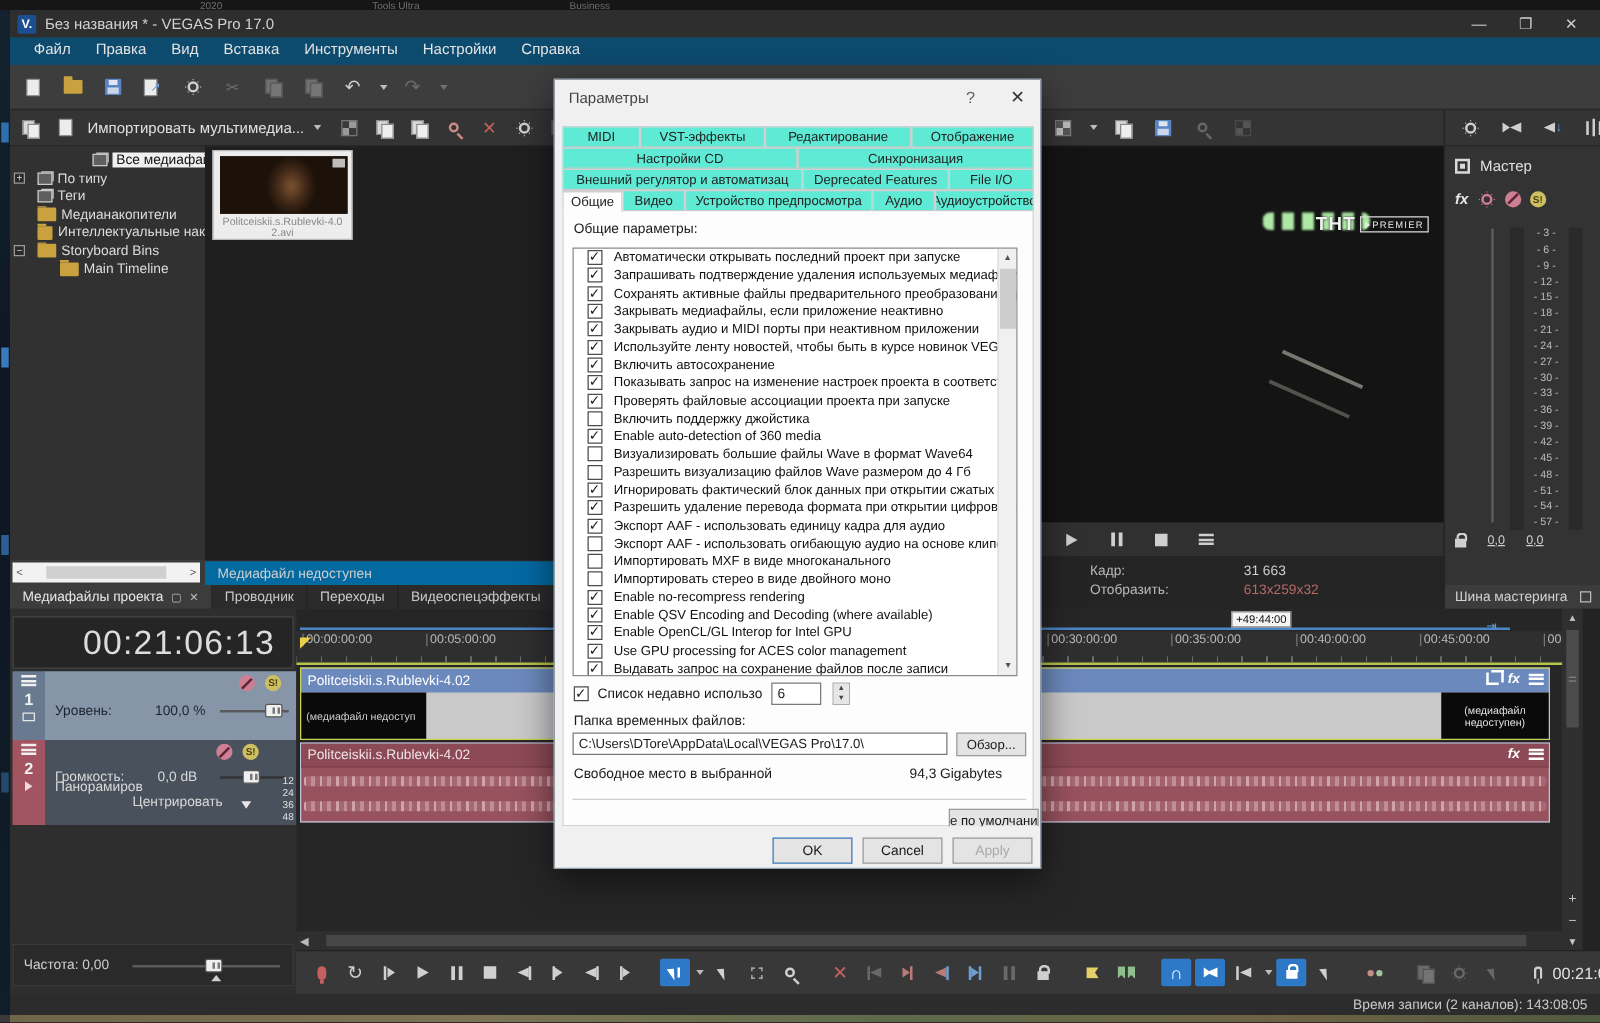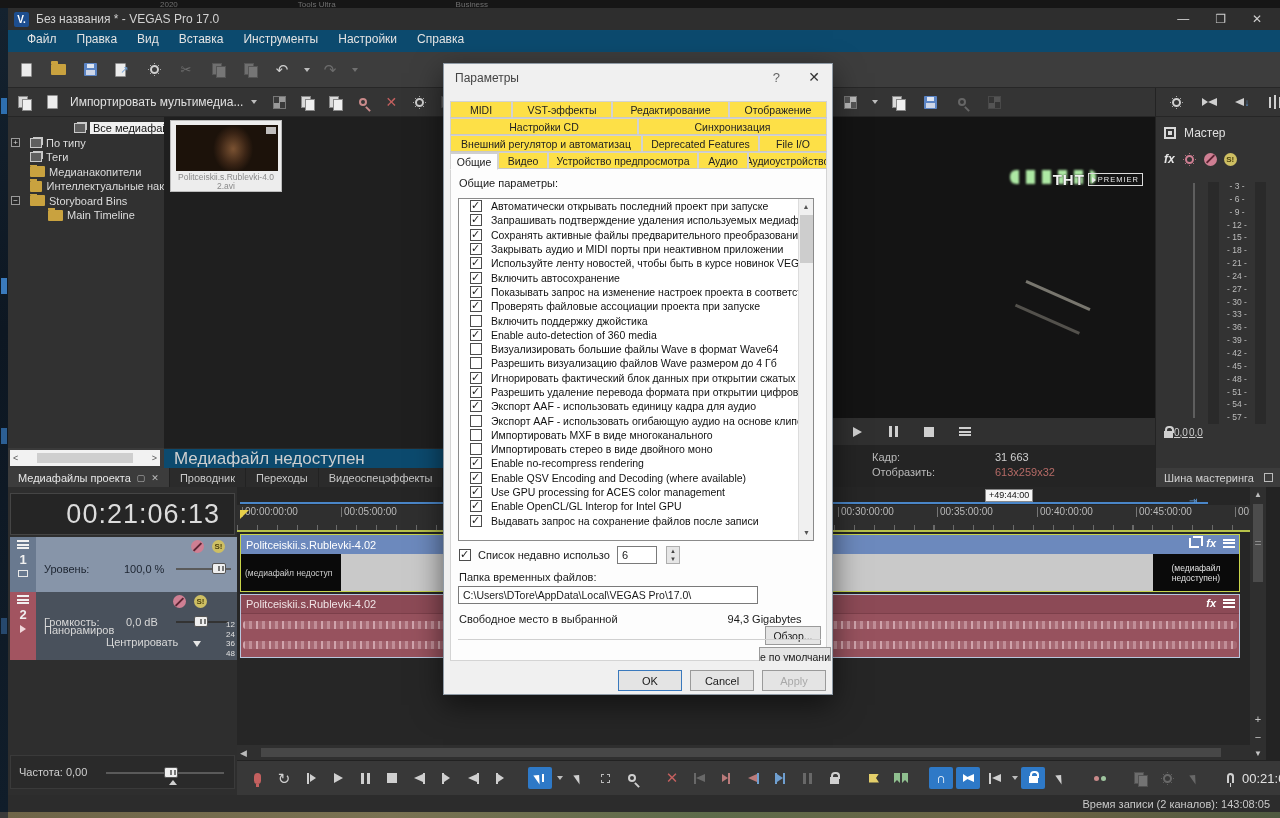--- a/index.html
+++ b/index.html
@@ -69,21 +69,21 @@
   .trow{display:flex;align-items:center;height:14.5px;gap:4px;padding-left:22px;color:#dcdcdc;font-size:11px;white-space:nowrap;overflow:hidden;}
   .trow .pm{position:absolute;left:3px;width:9px;height:9px;border:1px solid #9a9a9a;background:#2a2a2a;color:#ddd;font-size:8px;line-height:7px;text-align:center;}
   .i-bins{width:12px;height:10px;border:1px solid #c9c9c9;background:#5f5f5f;box-shadow:2px -2px 0 -1px #c9c9c9;flex:none;}
   .trow.sel .lbl{background:#f0f0f0;color:#111;padding:0 3px;}
   #thumbwrap{left:164px;top:117px;width:296px;height:331px;background:#1f1f1f;}
   #thumbcard{position:absolute;left:6px;top:3px;width:112px;height:72px;background:#ededed;border:1px solid #bbb;}
   #thumbimg{position:absolute;left:5px;top:4px;width:102px;height:46px;
     background:radial-gradient(20px 24px at 56% 52%,#7a5232,#3a2415 65%,#1c120a),linear-gradient(#33200f,#140c06);}
   #thumbimg::after{content:"";position:absolute;right:2px;top:2px;width:10px;height:7px;background:#ddd;opacity:.85;}
   .thumbcap{position:absolute;left:0;right:0;text-align:center;font-size:8.5px;color:#8a8a8a;line-height:9px;}
-  #media-status{left:164px;top:448px;width:296px;height:20px;background:#0c4a6e;color:#cfcfcf;font-size:17px;display:flex;align-items:center;padding-left:10px;border-top:1px solid #2a2a2a;}
+  #media-status{left:164px;top:448px;width:296px;height:20px;background:#0369a1;color:#cfcfcf;font-size:11px;display:flex;align-items:center;padding-left:10px;border-top:1px solid #2a2a2a;}
   #tree-hscroll{left:10px;top:450px;width:150px;height:16px;background:#f2f2f2;display:flex;align-items:center;justify-content:space-between;color:#555;font-size:9px;padding:0 3px;}
   #tree-hscroll .thumb{width:96px;height:10px;background:#cfcfcf;}
   #dock-tabs{left:8px;top:468px;width:452px;height:19px;background:#2b2b2b;display:flex;align-items:stretch;color:#c9c9c9;font-size:11px;}
   .dtab{display:flex;align-items:center;padding:0 10px;gap:6px;border-right:1px solid #222;}
   .dtab.active{background:#3c3c3c;color:#e8e8e8;}
   .mini{font-size:9px;color:#bbb;}
 
   
   #preview{left:460px;top:88px;width:695px;height:399px;background:#262626;}
   #previewbar{position:absolute;left:0;top:0;width:695px;height:29px;background:#343434;border-bottom:1px solid #262626;display:flex;align-items:center;gap:8px;padding-left:378px;}
@@ -114,21 +114,21 @@
   #master-head{position:absolute;left:8px;top:38px;display:flex;align-items:center;gap:8px;color:#e0e0e0;}
   #master-sq{width:12px;height:12px;border:2px solid #d9d9d9;display:flex;align-items:center;justify-content:center;}
   #master-sq::after{content:"";width:4px;height:4px;background:#d9d9d9;}
   #master-fx{position:absolute;left:8px;top:60px;display:flex;align-items:center;gap:7px;}
   .fxtxt{font-style:italic;font-weight:bold;color:#e6e6e6;font-size:12px;}
   #fader-line{position:absolute;left:37px;top:95px;width:2px;height:235px;background:#5e5e5e;}
   #meters{position:absolute;left:52px;top:92px;display:flex;}
   .mcol{width:11px;height:242px;background:#2a2a2a;margin-top:2px;}
   #mscale{width:36px;display:flex;flex-direction:column;color:#bdbdbd;font-size:8.5px;text-align:center;}
   #mscale div{height:12.85px;line-height:12.85px;}
-  #master-vals{position:absolute;left:8px;top:338px;width:110px;color:#d0d0d0;font-size:10px;display:flex;align-items:center;gap:1px;text-decoration:underline;}
+  #master-vals{position:absolute;left:8px;top:338px;width:110px;color:#d0d0d0;font-size:10px;display:flex;align-items:center;gap:17px;text-decoration:underline;}
   #bus-tab{position:absolute;left:0px;top:380px;width:125px;height:19px;background:#3c3c3c;color:#d2d2d2;font-size:11px;display:flex;align-items:center;justify-content:space-between;padding:0 8px;}
   .sq-o{width:9px;height:9px;border:1px solid #bbb;}
 
   
   #tl-left{left:8px;top:487px;width:229px;height:308px;background:#2e2e2e;}
   #timecode{position:absolute;left:2px;top:6px;width:225px;height:42px;background:#252525;border:1px solid #454545;color:#dcdcdc;font-size:27px;display:flex;align-items:center;justify-content:flex-end;padding-right:14px;letter-spacing:1px;}
   .track{position:absolute;left:2px;width:227px;display:flex;}
   .tnum{width:26px;display:flex;flex-direction:column;align-items:center;color:#f0f0f0;padding-top:3px;gap:3px;}
   .tnum .n{font-size:13px;font-weight:bold;}
   #track1{top:50px;height:55px;}
@@ -182,40 +182,40 @@
   #statusbar{left:8px;top:795px;width:1272px;height:17px;background:#2c2c2c;color:#c9c9c9;font-size:11px;display:flex;align-items:center;justify-content:flex-end;padding-right:10px;}
   #desk-bottom{left:8px;top:812px;width:1272px;height:6px;background:linear-gradient(90deg,#6f6548,#7a7252 30%,#5d6b4a 55%,#6d6243 80%,#4f5a40);}
 
   
   #dialog{left:443px;top:63px;width:390px;height:632px;background:#f0f0f0;border:1px solid #8f9aa5;box-shadow:0 10px 28px rgba(0,0,0,.55);color:#1a1a1a;overflow:hidden;}
   #dlg-title{position:relative;height:28px;display:flex;align-items:center;padding-left:11px;color:#444;font-size:12px;}
   #dlg-help{position:absolute;right:52px;top:6px;color:#666;font-size:13px;}
   #dlg-close{position:absolute;right:12px;top:5px;color:#333;font-size:14px;}
   #tabs{position:absolute;left:6px;top:37px;width:377px;}
   .tabrow{display:flex;}
-  .tab{height:17px;border:1px solid #d2d2d2;border-bottom-color:#c8c8c8;background:#fde047;font-size:10.5px;color:#222;display:flex;align-items:center;justify-content:center;white-space:nowrap;overflow:hidden;padding:0 2px;}
+  .tab{height:17px;border:1px solid #d2d2d2;border-bottom-color:#c8c8c8;background:#5eead4;font-size:10.5px;color:#222;display:flex;align-items:center;justify-content:center;white-space:nowrap;overflow:hidden;padding:0 2px;}
   .tab.activetab{background:#fdfdfd;border-bottom:1px solid #fdfdfd;font-size:10.5px;height:18px;position:relative;z-index:2;border-top:2px solid #cfcfcf;}
   #dlg-content{position:absolute;left:6px;top:105px;width:377px;height:492px;background:#fdfdfd;border:1px solid #d4d4d4;border-top:none;}
   #grp-label{position:absolute;left:8px;top:8px;font-size:11px;}
   #listbox{position:absolute;left:7px;top:29px;width:356px;height:343px;border:1px solid #8a8a8a;background:#fff;overflow:hidden;}
   .opt-row{display:flex;align-items:center;height:14.3px;gap:9px;padding-left:11px;white-space:nowrap;overflow:hidden;}
   .cb{width:12px;height:12px;border:1px solid #4c4c4c;background:#fff;flex:none;position:relative;}
   .cb.checked::after{content:"✓";position:absolute;left:0px;top:-2px;font-size:11px;color:#1a1a1a;}
   .opt-label{font-size:10.5px;color:#111;}
   #lb-scroll{position:absolute;right:0;top:0;width:15px;height:100%;background:#f0f0f0;border-left:1px solid #dcdcdc;}
   #lb-scroll .sbtn{height:15px;display:flex;align-items:center;justify-content:center;font-size:7px;color:#555;}
   #lb-scroll .sthumb{position:absolute;left:1px;top:16px;width:13px;height:48px;background:#cdcdcd;}
   #lb-scroll .sbtn.down{position:absolute;bottom:0;left:0;width:15px;}
   #recent-row{position:absolute;left:8px;top:377px;display:flex;align-items:center;font-size:11px;gap:7px;}
   #recent-input{width:40px;height:18px;border:1px solid #7a7a7a;display:flex;align-items:center;padding-left:4px;font-size:11px;background:#fff;}
   #spin{display:flex;flex-direction:column;width:14px;height:18px;border:1px solid #adadad;margin-left:2px;}
   #spin div{flex:1;display:flex;align-items:center;justify-content:center;font-size:6px;color:#444;background:#e6e6e6;}
   #temp-label{position:absolute;left:8px;top:402px;font-size:11px;}
   #path-input{position:absolute;left:7px;top:417px;width:300px;height:18px;border:1px solid #7a7a7a;background:#fff;font-size:10.5px;display:flex;align-items:center;padding-left:4px;white-space:nowrap;overflow:hidden;}
-  #browse-btn{position:absolute;left:314px;top:417px;width:56px;height:19px;background:#e4e4e4;border:1px solid #9a9a9a;font-size:10.5px;display:flex;align-items:center;justify-content:center;margin-top:40px;}
+  #browse-btn{position:absolute;left:314px;top:417px;width:56px;height:19px;background:#e4e4e4;border:1px solid #9a9a9a;font-size:10.5px;display:flex;align-items:center;justify-content:center;}
   #free-row{position:absolute;left:8px;top:444px;width:362px;font-size:11px;display:flex;}
   #free-val{margin-left:110px;}
   #dlg-sep{position:absolute;left:7px;top:470px;width:363px;height:1px;background:#d0d0d0;}
   #defaults-btn{position:absolute;left:308px;top:478px;width:72px;height:20px;background:#e4e4e4;border:1px solid #9a9a9a;font-size:10.5px;display:flex;align-items:center;justify-content:center;white-space:nowrap;overflow:hidden;}
   #dlg-footer{position:absolute;left:0;top:597px;width:390px;height:35px;background:#f0f0f0;}
   .dbtn{position:absolute;top:9px;width:64px;height:21px;background:#e4e4e4;border:1px solid #9a9a9a;font-size:11px;display:flex;align-items:center;justify-content:center;}
   #btn-ok{left:174px;border:1px solid #3a79bd;}
   #btn-cancel{left:246px;}
   #btn-apply{left:318px;color:#a9a9a9;}
 </style>
@@ -793,20 +793,24 @@
         <div class="opt-row">
             <span class="cb checked"></span>
             <span class="opt-label">Запрашивать подтверждение удаления используемых медиафайло</span>
           </div>
         <div class="opt-row">
             <span class="cb checked"></span>
             <span class="opt-label">Сохранять активные файлы предварительного преобразования пр</span>
           </div>
         <div class="opt-row">
             <span class="cb checked"></span>
+            <span class="opt-label">Закрывать медиафайлы, если приложение неактивно</span>
+          </div>
+        <div class="opt-row">
+            <span class="cb checked"></span>
             <span class="opt-label">Закрывать аудио и MIDI порты при неактивном приложении</span>
           </div>
         <div class="opt-row">
             <span class="cb checked"></span>
             <span class="opt-label">Используйте ленту новостей, чтобы быть в курсе новинок VEGAS</span>
           </div>
         <div class="opt-row">
             <span class="cb checked"></span>
             <span class="opt-label">Включить автосохранение</span>
           </div>
@@ -861,25 +865,25 @@
         <div class="opt-row">
             <span class="cb checked"></span>
             <span class="opt-label">Enable no-recompress rendering</span>
           </div>
         <div class="opt-row">
             <span class="cb checked"></span>
             <span class="opt-label">Enable QSV Encoding and Decoding (where available)</span>
           </div>
         <div class="opt-row">
             <span class="cb checked"></span>
+            <span class="opt-label">Enable OpenCL/GL Interop for Intel GPU</span>
+          </div>
+        <div class="opt-row">
+            <span class="cb checked"></span>
             <span class="opt-label">Use GPU processing for ACES color management</span>
-          </div>
-        <div class="opt-row">
-            <span class="cb checked"></span>
-            <span class="opt-label">Enable OpenCL/GL Interop for Intel GPU</span>
           </div>
         <div class="opt-row">
             <span class="cb checked"></span>
             <span class="opt-label">Выдавать запрос на сохранение файлов после записи</span>
           </div>
         <div id="lb-scroll">
           <div class="sbtn">▲</div>
           <div class="sthumb"></div>
           <div class="sbtn down">▼</div>
         </div>

